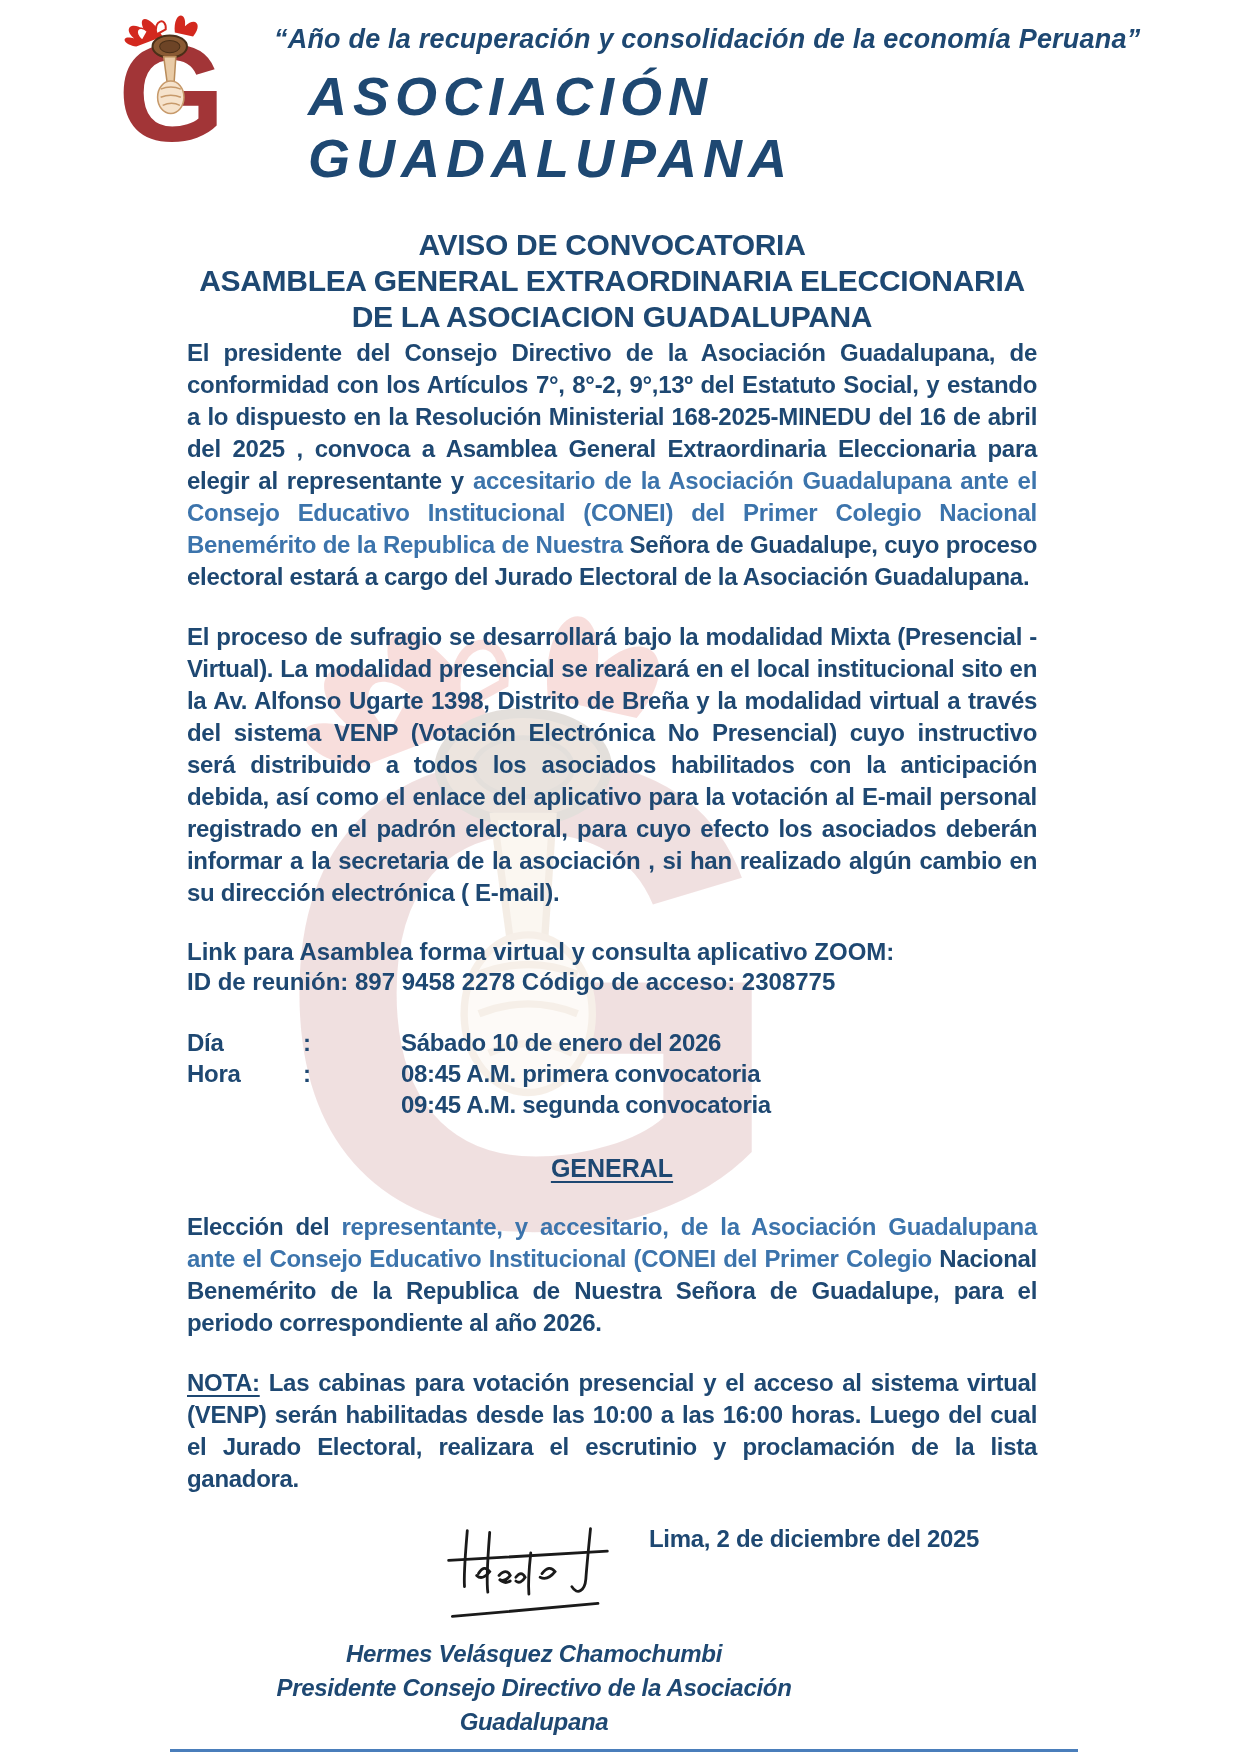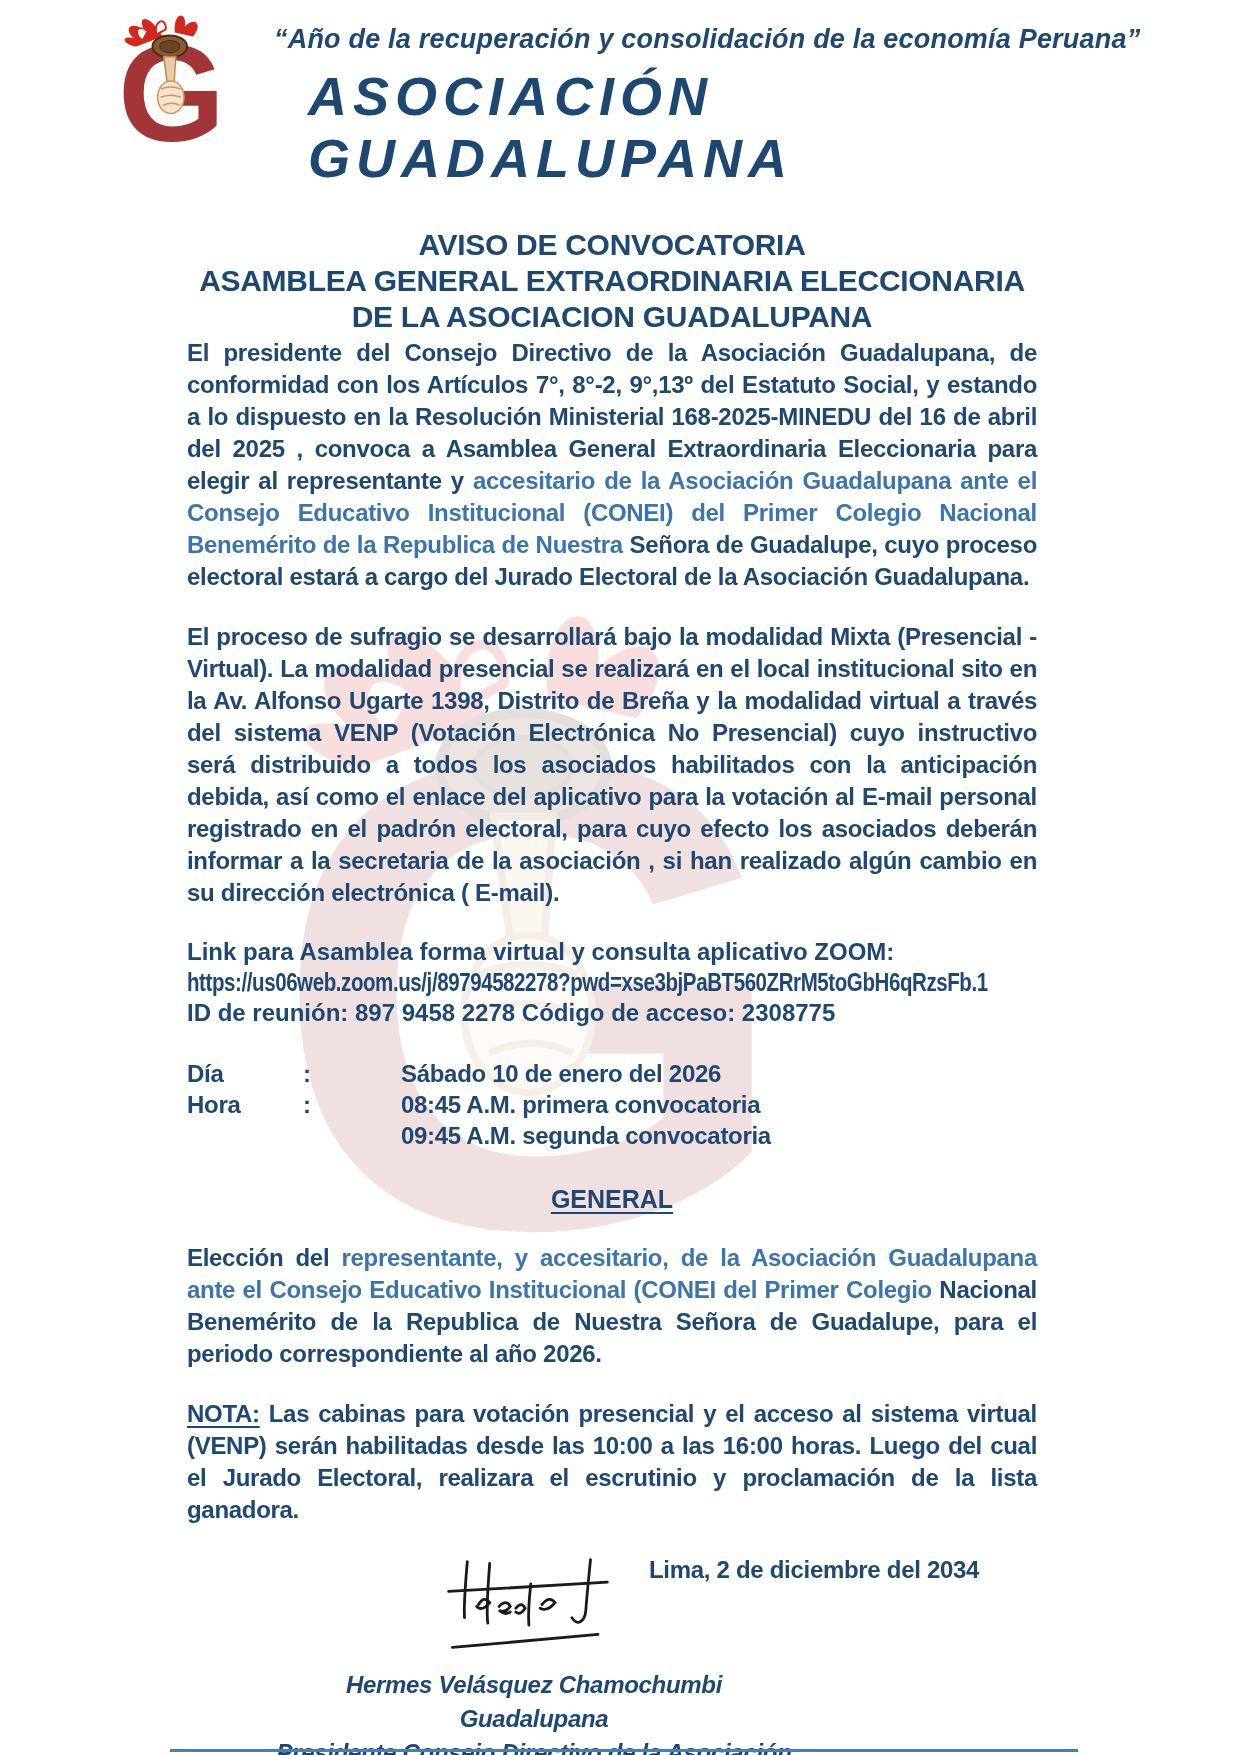--- a/index.html
+++ b/index.html
@@ -85,21 +85,20 @@
       <div>ASAMBLEA GENERAL EXTRAORDINARIA ELECCIONARIA</div>
       <div>DE LA ASOCIACION GUADALUPANA</div>
     </div>
 
     <p class="para first"><span class="tone-dark">El presidente del Consejo Directivo de la Asociación Guadalupana, de conformidad con los Artículos 7°, 8°-2, 9°,13º del Estatuto Social, y estando a lo dispuesto en la Resolución Ministerial 168-2025-MINEDU del 16 de abril del 2025 , convoca  a Asamblea General Extraordinaria Eleccionaria para elegir al representante y </span><span class="tone-light">accesitario de la Asociación Guadalupana ante el Consejo Educativo Institucional (CONEI) del Primer Colegio Nacional Benemérito de la Republica de Nuestra </span><span class="tone-dark">Señora de Guadalupe, cuyo proceso electoral estará a cargo del Jurado Electoral de la Asociación Guadalupana.</span></p>
 
     <p class="para"><span class="tone-dark">El proceso de sufragio se desarrollará bajo la modalidad Mixta (Presencial - Virtual). La modalidad presencial se realizará en el local institucional sito en la Av. Alfonso Ugarte 1398, Distrito de Breña y la modalidad virtual a través del sistema VENP (Votación Electrónica No Presencial) cuyo instructivo será distribuido a todos los asociados habilitados con la anticipación debida, así como el enlace del aplicativo para la votación  al E-mail personal registrado en el padrón electoral, para cuyo efecto los asociados deberán informar a la secretaria de  la asociación , si han realizado algún cambio en su dirección electrónica ( E-mail).</span></p>
 
     <div class="zoom-block">
       <div>Link para Asamblea forma virtual  y consulta  aplicativo ZOOM:</div>
-      <div><span class="zoom-url">https://us06web.zoom.us/j/89794582278?pwd=xse3bjPaBT560ZRrM5toGbH6qRzsFb.1</span></div>
       <div>ID de reunión: 897 9458 2278  Código de acceso: 2308775</div>
     </div>
 
     <div class="schedule">
       <div>Día</div>
       <div>:</div>
       <div>Sábado 10 de enero del 2026</div>
       <div>Hora</div>
       <div>:</div>
       <div>08:45 A.M. primera convocatoria</div>
@@ -107,38 +106,38 @@
       <div></div>
       <div>09:45 A.M. segunda convocatoria</div>
     </div>
 
     <div class="agenda-heading">GENERAL</div>
 
     <p class="para"><span class="tone-dark">Elección del </span><span class="tone-light">representante, y  accesitario,  de la Asociación Guadalupana ante el Consejo Educativo Institucional (CONEI del Primer Colegio </span><span class="tone-dark">Nacional Benemérito de la Republica de Nuestra Señora de Guadalupe, para el periodo correspondiente al año 2026.</span></p>
 
     <p class="para"><span class="u">NOTA:</span><span> Las cabinas para votación presencial y el acceso al sistema virtual (VENP) serán habilitadas desde las 10:00  a las 16:00 horas. Luego del cual el Jurado Electoral, realizara el escrutinio y proclamación de la lista ganadora.</span></p>
 
-    <div class="dateline">Lima, 2 de diciembre del 2034</div>
+    <div class="dateline">Lima, 2 de diciembre del 2025</div>
 
     <div class="sig-area">
       <svg class="scribble" viewBox="0 0 200 120">
         <g fill="none" stroke="var(--ink,#1a1a1a)" stroke-width="3" stroke-linecap="round">
           <path d="M8,38 L178,28"></path>
           <path d="M28,6 C26,30 24,52 25,66"></path>
           <path d="M52,8 C50,34 48,58 50,72"></path>
           <path d="M96,30 C94,48 93,62 94,74"></path>
           <path d="M160,4 C158,24 156,44 155,58 C154,70 146,76 140,66"></path>
           <path d="M40,52 q6,-10 12,-2 q-8,10 -14,4"></path>
           <path d="M62,54 q8,-8 12,0 q-6,8 -12,4 q6,6 12,2"></path>
           <path d="M80,56 q6,-8 10,0 q-5,8 -10,4"></path>
           <path d="M108,52 q8,-10 14,-2 q-8,10 -16,6"></path>
           <path d="M12,98 L168,84"></path>
         </g>
       </svg>
       <div class="sig-line">Hermes Velásquez Chamochumbi</div>
+      <div class="sig-line">Presidente Consejo Directivo de la Asociación</div>
       <div class="sig-line">Guadalupana</div>
-      <div class="sig-line">Presidente Consejo Directivo de la Asociación</div>
     </div>
 
   </main>
 
   <div class="footer-rule"></div>
 </div>
 
 </body></html>

